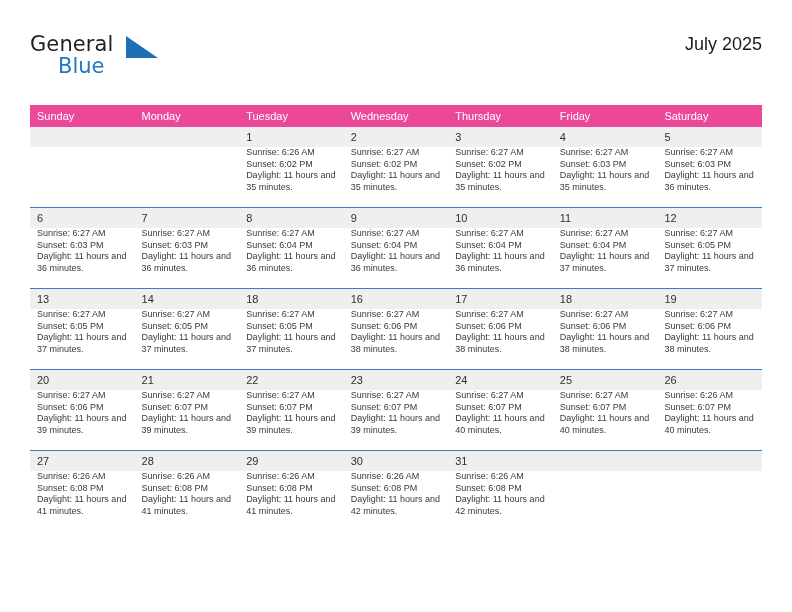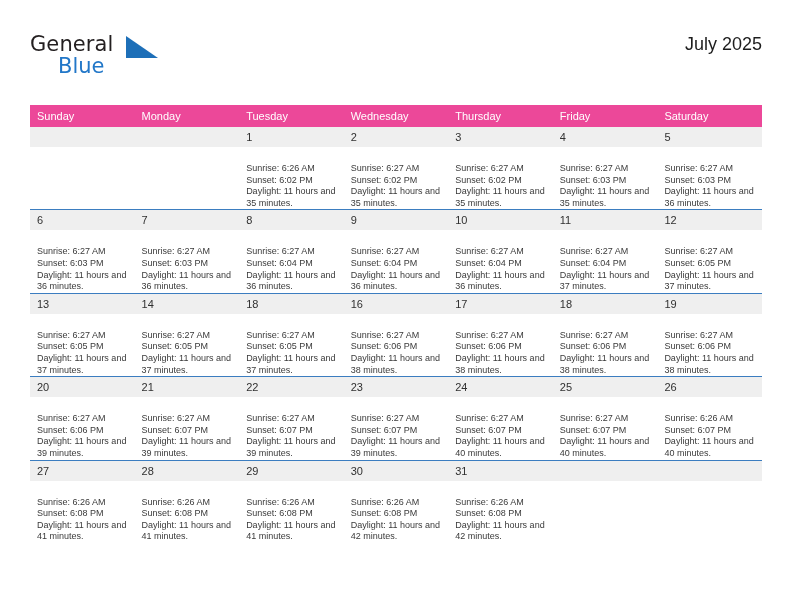--- a/index.html
+++ b/index.html
@@ -119,21 +119,21 @@
     font-size: 11px;
     color: #303030;
     padding: 4px 0 4px 7px;
     height: 12px;
     line-height: 12px;
   }
   .daynum.blank {
     color: transparent;
   }
   .info {
-    padding: 16px 6px 0 7px;
+    padding: 0 6px 0 7px;
     font-size: 9px;
     line-height: 11.6px;
     color: #3a3a3a;
   }
   .info div {
     white-space: nowrap;
   }
   .info .daylight {
     white-space: normal;
   }

